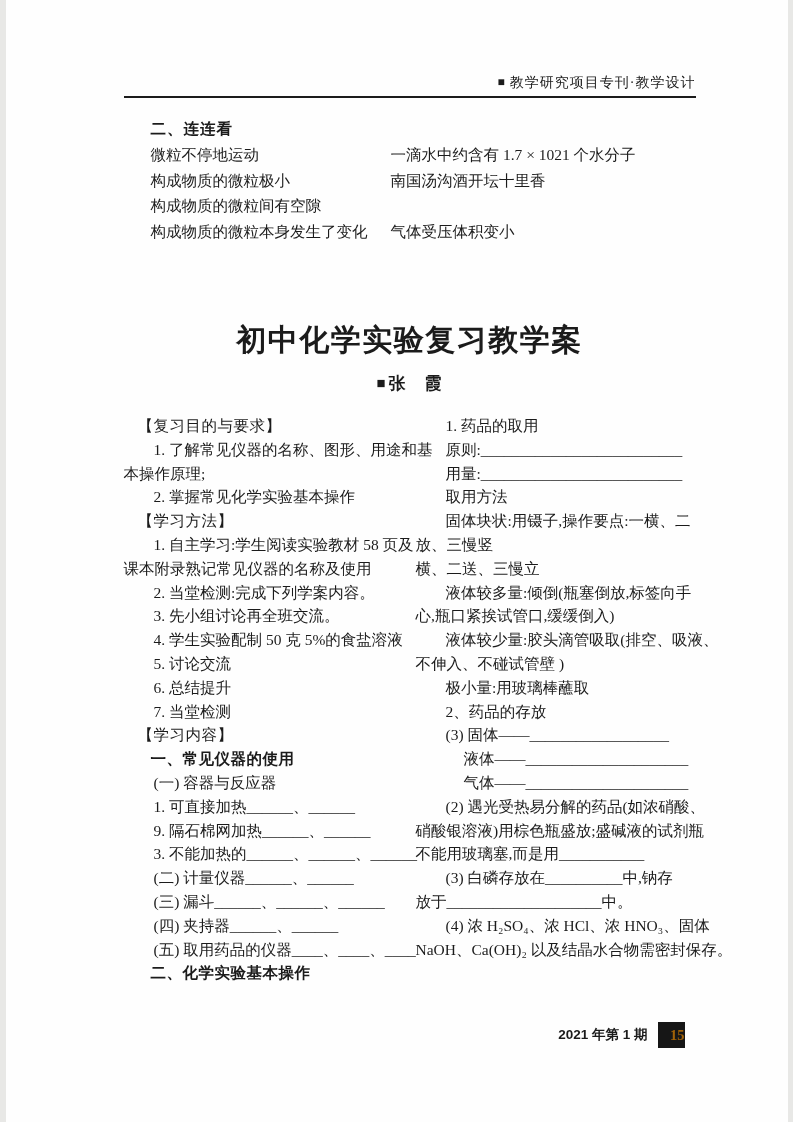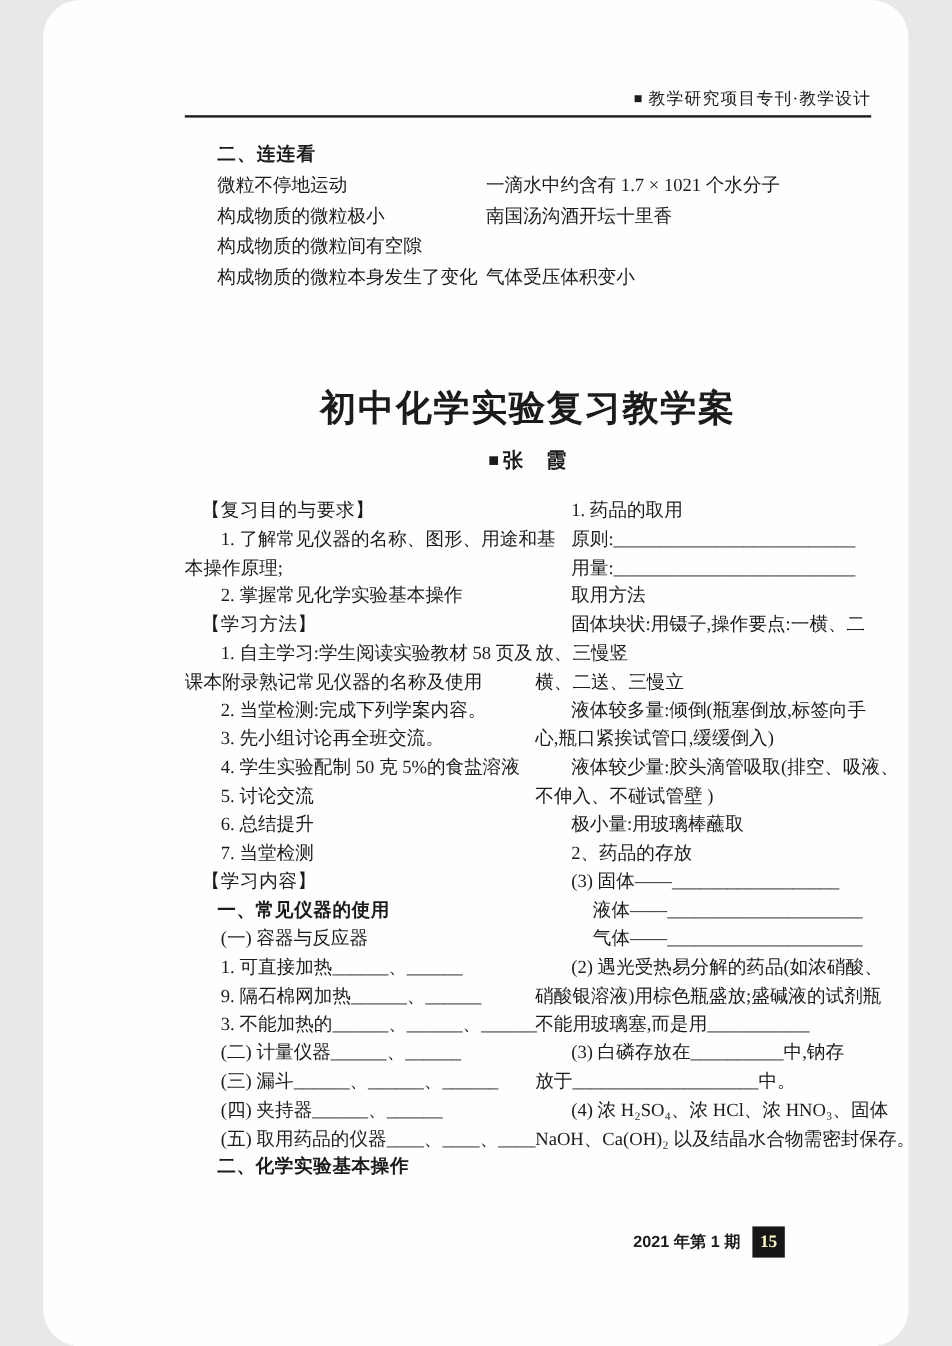--- a/index.html
+++ b/index.html
@@ -1,38 +1,37 @@
 <!DOCTYPE html>
 <html><head>
 <meta charset="utf-8">
 <style>
   html,body{margin:0;padding:0;background:#e8e8e6;}
   .page{
-    position:relative;width:721px;height:1122px;margin:0 auto;
+    position:relative;width:782px;height:1122px;margin:0 auto;
     background:#fefefe;overflow:hidden;
     font-family:"Liberation Serif","DejaVu Serif",serif;
     color:#1b1b1b;
-    border-radius:31px;
   }
   
   .jheader{
     position:absolute;top:74px;left:118px;width:572px;
     text-align:right;font-size:14px;letter-spacing:1px;white-space:nowrap;
   }
   .jheader .sq{font-size:12px;position:relative;top:-1px;margin-right:4px;}
   .hrule{position:absolute;top:96px;left:118px;width:572px;height:2px;background:#1c1c1c;}
   
   .matching{position:absolute;top:116px;left:145px;width:545px;font-size:15.5px;}
   .m-head{
     font-family:"Liberation Sans","DejaVu Sans",sans-serif;
     font-weight:bold;font-size:15.5px;line-height:26px;letter-spacing:1px;
   }
   .mrow{display:flex;line-height:25.6px;white-space:nowrap;}
   .mrow .ml{flex:0 0 224px;}
-  .mrow .mr{flex:1;}
+  .mrow .mr{flex:1;margin-left:16px;}
   
   .title-block{position:absolute;top:320px;left:118px;width:572px;text-align:center;}
   .a-title{
     margin:0;font-size:30px;font-weight:bold;letter-spacing:1.5px;
     font-family:"Liberation Serif","DejaVu Serif",serif;
   }
   .a-author{
     margin-top:11px;font-size:17px;font-weight:bold;letter-spacing:1px;
     font-family:"Liberation Sans","DejaVu Sans",sans-serif;
   }
@@ -50,21 +49,21 @@
   .ln.bh{padding-left:14px;font-weight:normal;letter-spacing:.5px;
         font-family:"Liberation Sans","DejaVu Sans",sans-serif;}
   
   .pfooter{
     position:absolute;top:1021px;right:103px;height:27px;
     display:flex;align-items:center;gap:10px;
     font-family:"Liberation Sans","DejaVu Sans",sans-serif;font-size:13.5px;font-weight:bold;
   }
   .pagebox{
     display:inline-block;width:27px;height:26px;line-height:26px;
-    background:#161616;color:#fef9c3;text-align:center;
+    background:#161616;color:#a16207;text-align:right;
     font-family:"Liberation Serif","DejaVu Serif",serif;font-size:14.5px;
   }
 </style>
 </head>
 <body>
 
 <div class="page">
 
   <div class="jheader">
     <span class="sq">■</span><span>教学研究项目专刊·教学设计</span>

